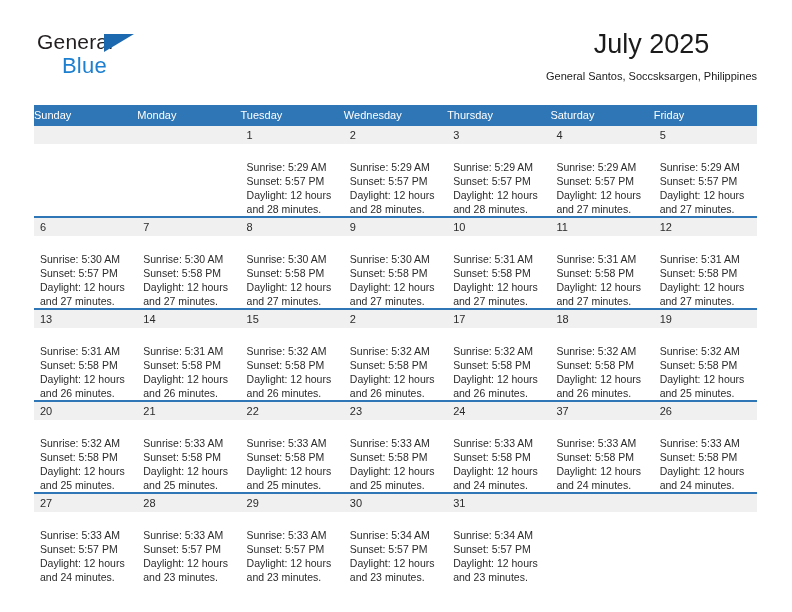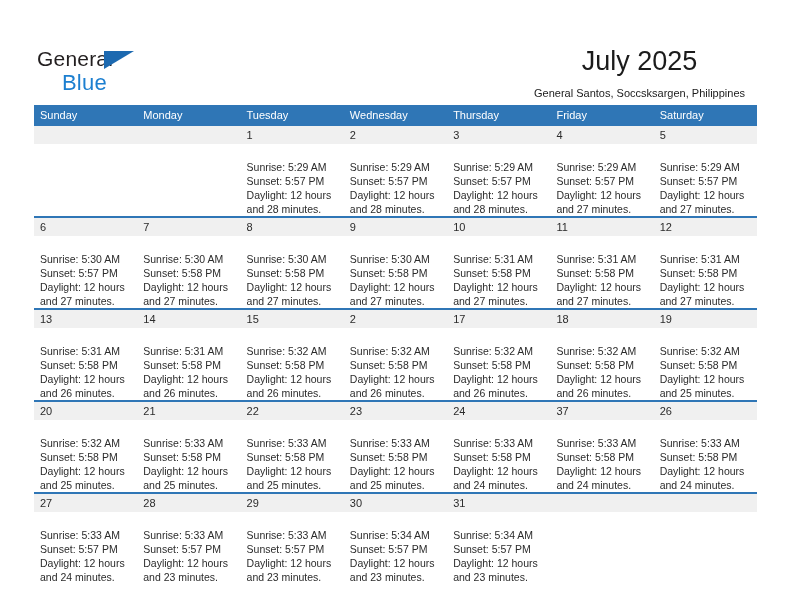--- a/index.html
+++ b/index.html
@@ -19,23 +19,22 @@
     width: 792px;
     height: 612px;
     box-sizing: border-box;
   }
 
   
   .header {
     position: absolute;
     left: 34px;
     top: 28px;
-    right: 47px;
+    right: 35px;
     height: 70px;
-    margin-top: 17px;
   }
   .brand {
     position: absolute;
     left: 0;
     top: 0;
     width: 220px;
     height: 62px;
   }
   .brand-general {
     position: absolute;
@@ -92,21 +91,20 @@
   .weekdays {
     display: flex;
     background: #2f76b6;
     height: 21px;
   }
   .weekday {
     flex: 1 1 0;
     color: #ffffff;
     font-size: 11px;
     line-height: 21px;
-    padding-left: 6px;
     box-sizing: border-box;
     white-space: nowrap;
   }
   .week {
     border-top: 2px solid #2f76b6;
   }
   .week:first-of-type {
     border-top: none;
   }
   .week-numbers {
@@ -160,22 +158,22 @@
 
   </div>
 
   <div class="calendar">
     <div class="weekdays">
         <div class="weekday">Sunday</div>
         <div class="weekday">Monday</div>
         <div class="weekday">Tuesday</div>
         <div class="weekday">Wednesday</div>
         <div class="weekday">Thursday</div>
+        <div class="weekday">Saturday</div>
         <div class="weekday">Friday</div>
-        <div class="weekday">Saturday</div>
       </div>
     <div id="weeks-container">
         <div class="week">
           <div class="week-numbers">
             <div class="daynum"></div>
             <div class="daynum"></div>
             <div class="daynum">1</div>
             <div class="daynum">2</div>
             <div class="daynum">3</div>
             <div class="daynum">4</div>

